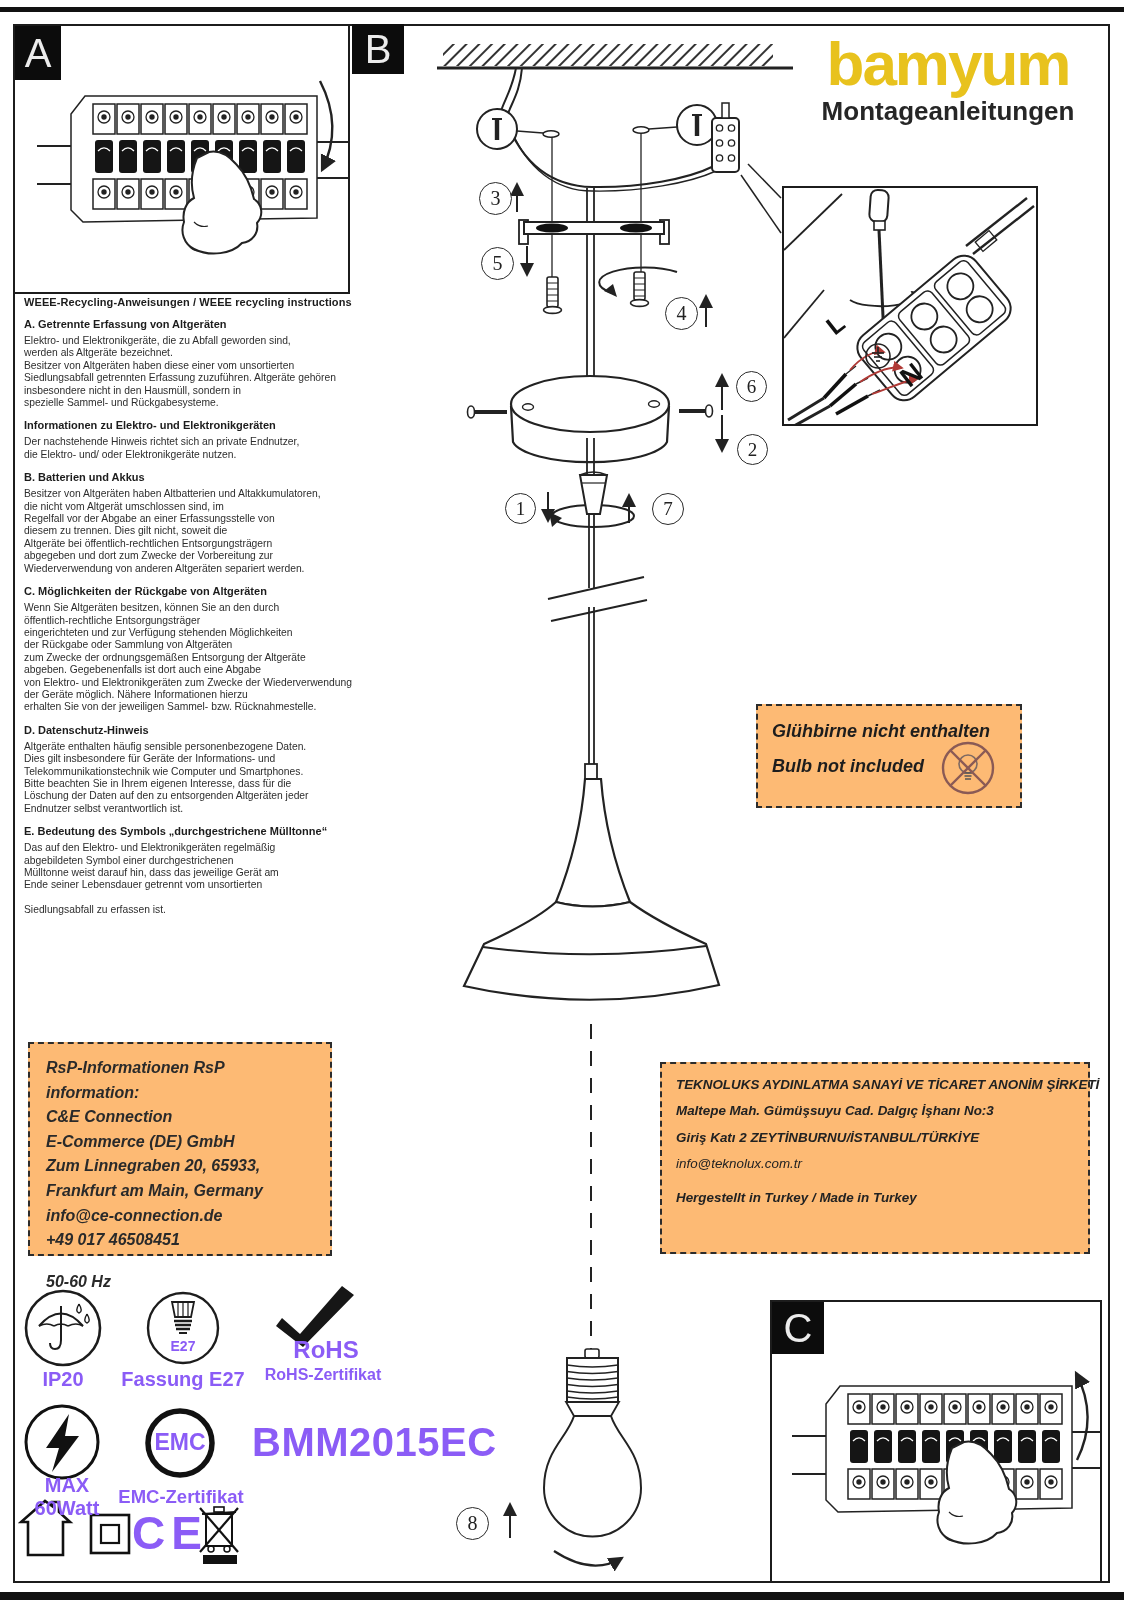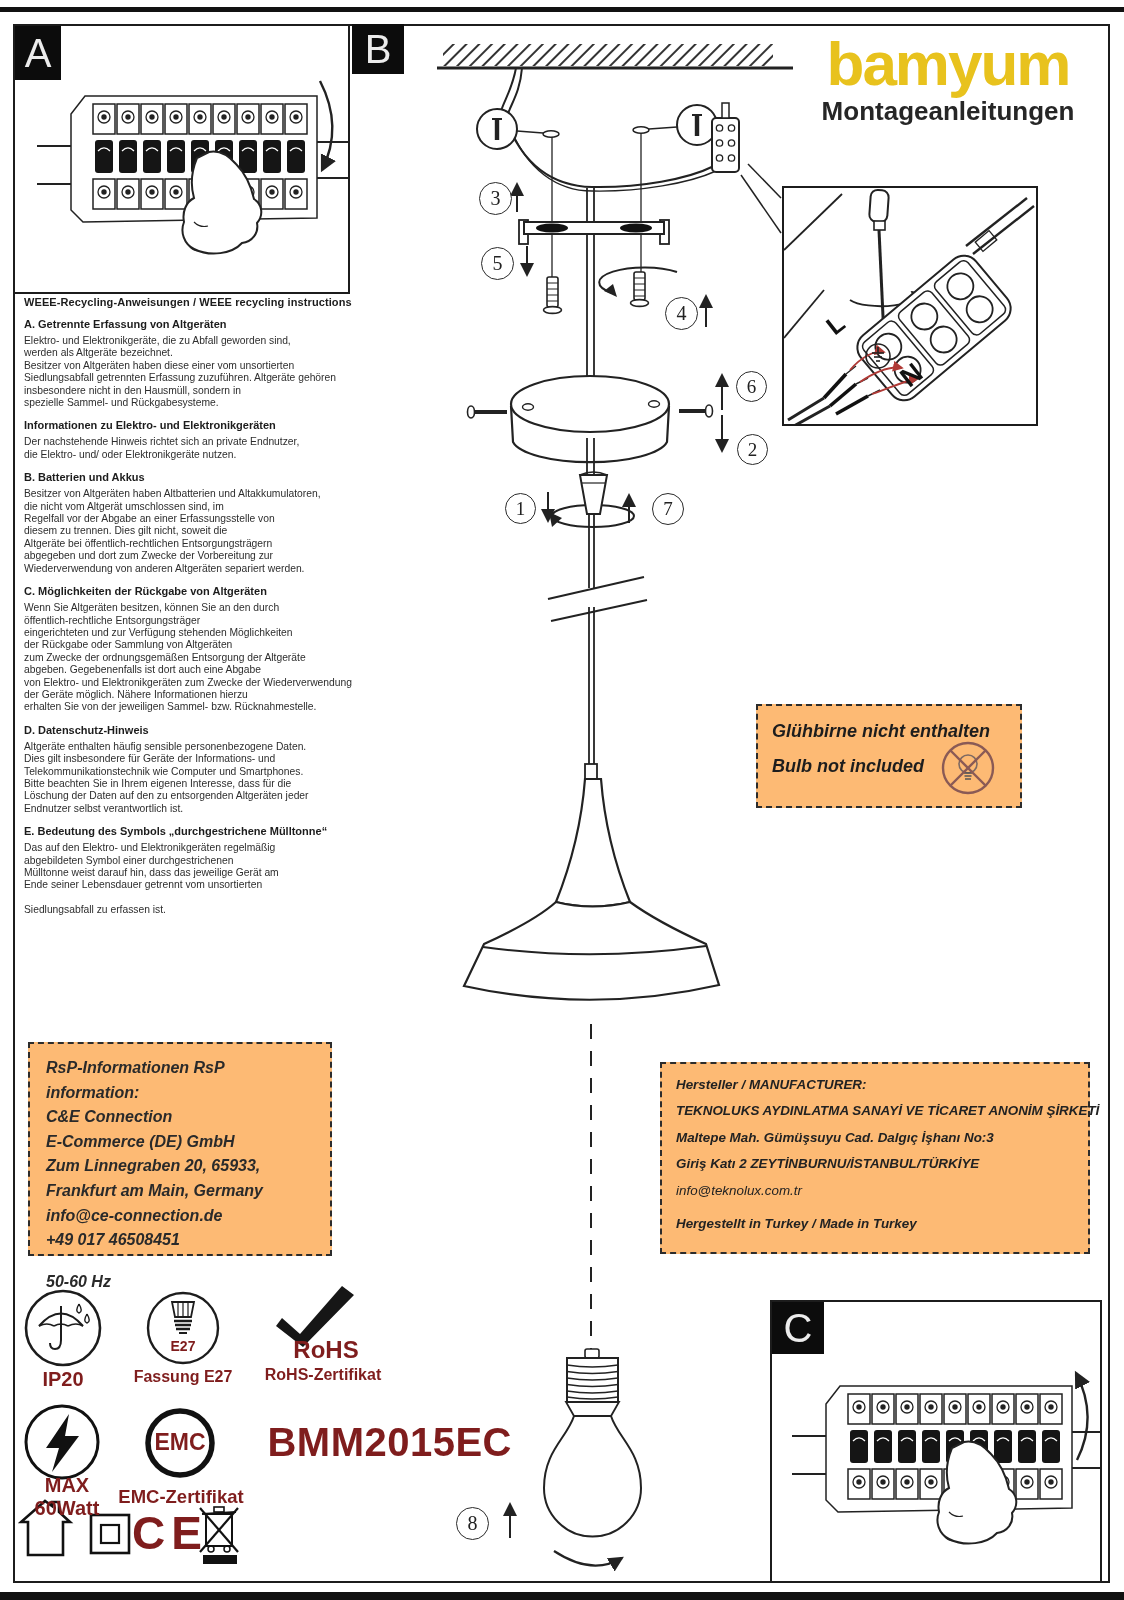--- a/index.html
+++ b/index.html
@@ -15,21 +15,21 @@
         font-family:"Liberation Serif",serif;color:#222;z-index:7;}
   .wtitle{font-weight:bold;font-size:11px;letter-spacing:.1px;}
   .whead{font-weight:bold;font-size:11px;margin-top:10px;}
   .wbody{font-size:10.3px;line-height:12.4px;white-space:pre-line;margin-top:5px;color:#2d2d2d;}
   .brand{font-size:62px;font-weight:bold;letter-spacing:-2px;line-height:64px;}
   .subt{font-size:26px;font-weight:600;line-height:30px;color:#262626;}
   .note-line{font-size:18px;font-weight:600;line-height:35px;color:#1d1d1d;}
   .rsp-line{font-size:16px;font-weight:600;line-height:24.6px;color:#2a2a2a;}
   .man-line{font-size:13.4px;line-height:26.4px;color:#222;white-space:nowrap;}
   .man-b{font-weight:bold;}
-  .lab{position:absolute;font-weight:bold;color:#7f1d1d;text-align:center;z-index:5;}
+  .lab{position:absolute;font-weight:bold;color:#8b5cf6;text-align:center;z-index:5;}
   .rotlab{position:absolute;font-weight:bold;color:#111;z-index:5;}
   svg{display:block;}
   .topbar{background:#111;}
 </style>
 </head>
 <body>
 
 <div class="page">
 
   <div class="abs topbar" style="left:0;top:7px;width:1124px;height:5px;"></div>
@@ -190,21 +190,20 @@
     <div class="rsp-line">C&amp;E Connection</div>
     <div class="rsp-line">E-Commerce (DE) GmbH</div>
     <div class="rsp-line">Zum Linnegraben 20, 65933,</div>
     <div class="rsp-line">Frankfurt am Main, Germany</div>
     <div class="rsp-line">info@ce-connection.de</div>
     <div class="rsp-line">+49 017 46508451</div>
     <div class="rsp-line" style="margin-top:17px;">50-60 Hz</div>
   </div>
 
   <div class="abs dashbox" style="left:660px;top:1062px;width:430px;height:192px;padding:8px 14px;">
-    <div class="man-line man-b">Hersteller / MANUFACTURER:</div>
     <div class="man-line man-b">TEKNOLUKS AYDINLATMA SANAYİ VE TİCARET ANONİM ŞİRKETİ</div>
     <div class="man-line man-b">Maltepe Mah. Gümüşsuyu Cad. Dalgıç İşhanı No:3</div>
     <div class="man-line man-b">Giriş Katı 2 ZEYTİNBURNU/İSTANBUL/TÜRKİYE</div>
     <div class="man-line">info@teknolux.com.tr</div>
     <div class="man-line man-b" style="margin-top:7px;">Hergestellt in Turkey / Made in Turkey</div>
   </div>
 
   <svg class="abs" style="left:23px;top:1288px;" width="80" height="80" viewBox="0 0 80 80">
     <g stroke="#1c1c1c" fill="none" stroke-width="2">
       <circle cx="40" cy="40" r="37" stroke-width="2.6"></circle>
@@ -223,41 +222,41 @@
       <circle cx="38" cy="38" r="35" stroke-width="2.4"></circle>
       <path d="M27,12 L49,12 L46,27 L30,27 Z" stroke-width="1.8"></path>
       <line x1="33" y1="12" x2="33" y2="27" stroke-width="1.2"></line>
       <line x1="38" y1="12" x2="38" y2="27" stroke-width="1.2"></line>
       <line x1="43" y1="12" x2="43" y2="27" stroke-width="1.2"></line>
       <path d="M29,31 L47,31 M30,35 L46,35 M31,39 L45,39" stroke-width="2.4"></path>
       <path d="M34,43 L42,43" stroke-width="2"></path>
     </g>
   </svg>
   <div class="lab" style="left:165px;top:1338px;width:36px;font-size:14px;">E27</div>
-  <div class="lab" style="left:108px;top:1368px;width:150px;font-size:16px;">Fassung E27</div>
+  <div class="lab" style="left:108px;top:1368px;width:150px;font-size:20px;">Fassung E27</div>
 
   <svg class="abs" style="left:276px;top:1282px;" width="84" height="66" viewBox="0 0 84 66">
     <polygon points="6,36 24,52 66,4 78,13 27,65 0,44" fill="#161616"></polygon>
   </svg>
   <div class="lab" style="left:281px;top:1336px;width:90px;font-size:24px;">RoHS</div>
   <div class="lab" style="left:248px;top:1366px;width:150px;font-size:16px;">RoHS-Zertifikat</div>
 
   <svg class="abs" style="left:22px;top:1402px;" width="80" height="80" viewBox="0 0 80 80">
     <circle cx="40" cy="40" r="36" fill="none" stroke="#111" stroke-width="3"></circle>
     <polygon points="47,12 24,46 37,46 30,70 57,34 43,34" fill="#111"></polygon>
   </svg>
   <div class="lab" style="left:12px;top:1474px;width:110px;font-size:20px;">MAX 60Watt</div>
 
   <svg class="abs" style="left:143px;top:1406px;" width="74" height="74" viewBox="0 0 74 74">
     <circle cx="37" cy="37" r="32" fill="none" stroke="#111" stroke-width="5.5"></circle>
   </svg>
   <div class="lab" style="left:150px;top:1429px;width:60px;font-size:23px;">EMC</div>
   <div class="lab" style="left:112px;top:1486px;width:138px;font-size:18.5px;">EMC-Zertifikat</div>
 
-  <div class="lab" style="left:252px;top:1420px;width:260px;font-size:40px;letter-spacing:.5px;text-align:right;">BMM2015EC</div>
+  <div class="lab" style="left:252px;top:1420px;width:260px;font-size:40px;letter-spacing:.5px;text-align:left;">BMM2015EC</div>
 
   <svg class="abs" style="left:18px;top:1494px;" width="70" height="70" viewBox="0 0 70 70">
     <path d="M27,7 L3,28 L10,28 L10,61 L45,61 L45,28 L52,28 L41,18 L41,8 L34,8 L34,12 Z" fill="none" stroke="#111" stroke-width="2.6"></path>
   </svg>
   <svg class="abs" style="left:88px;top:1512px;" width="44" height="44" viewBox="0 0 44 44">
     <rect x="3" y="3" width="38" height="38" fill="none" stroke="#111" stroke-width="2.6"></rect>
     <rect x="13" y="13" width="18" height="18" fill="none" stroke="#111" stroke-width="2.2"></rect>
   </svg>
   <div class="lab" style="left:132px;top:1506px;width:90px;font-size:46px;letter-spacing:6px;text-align:left;">CE</div>
   <svg class="abs" style="left:196px;top:1502px;" width="48" height="64" viewBox="0 0 48 64">

